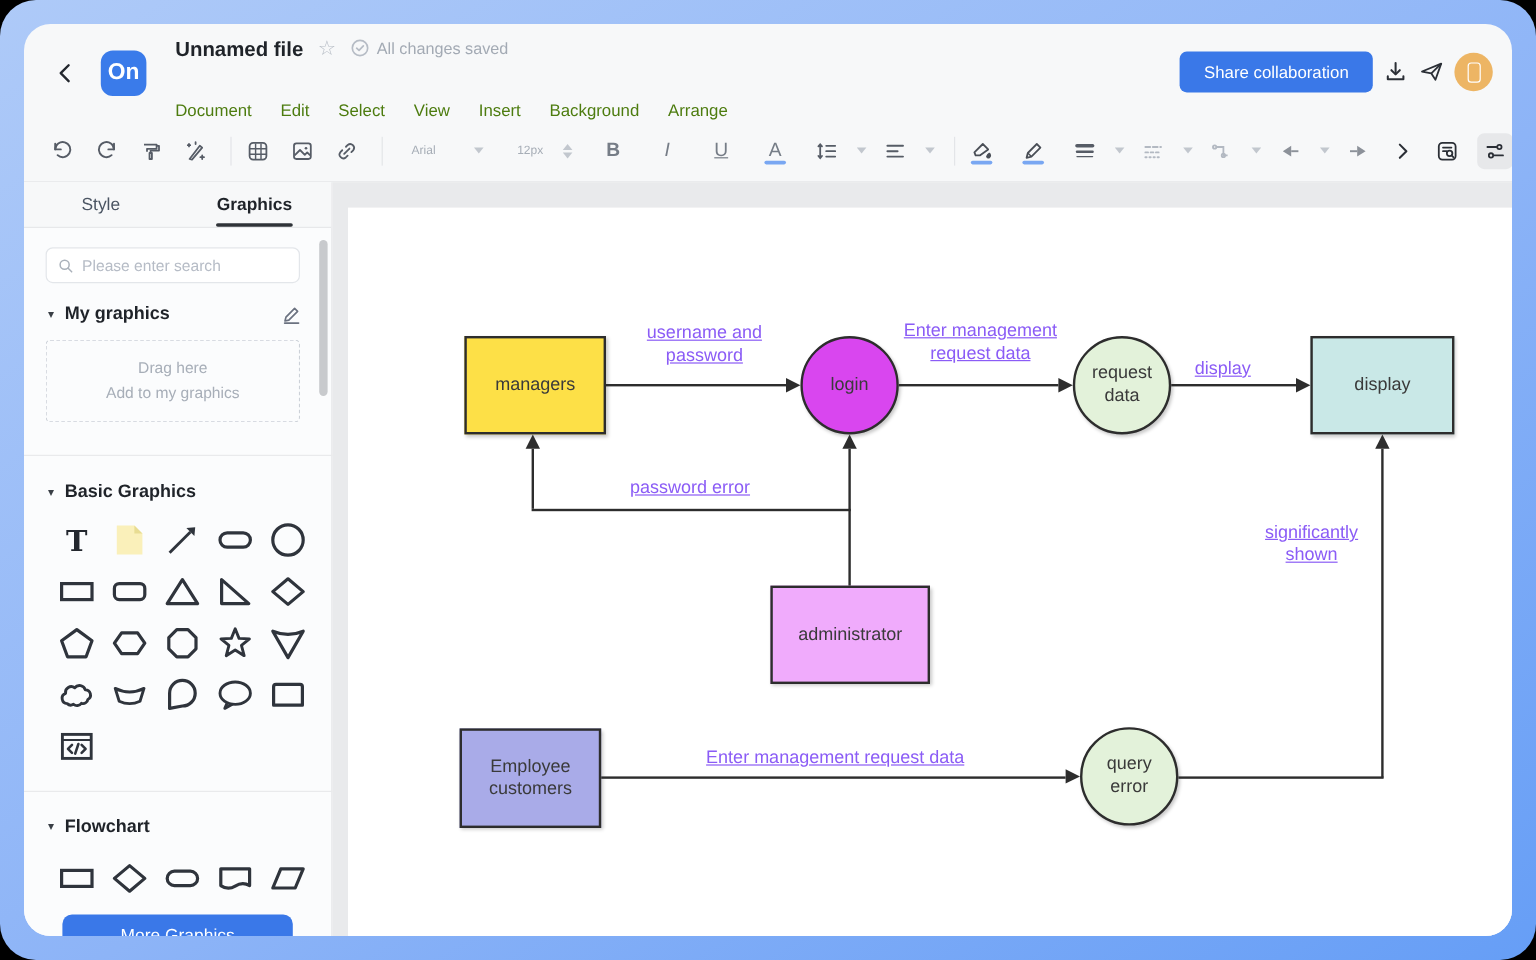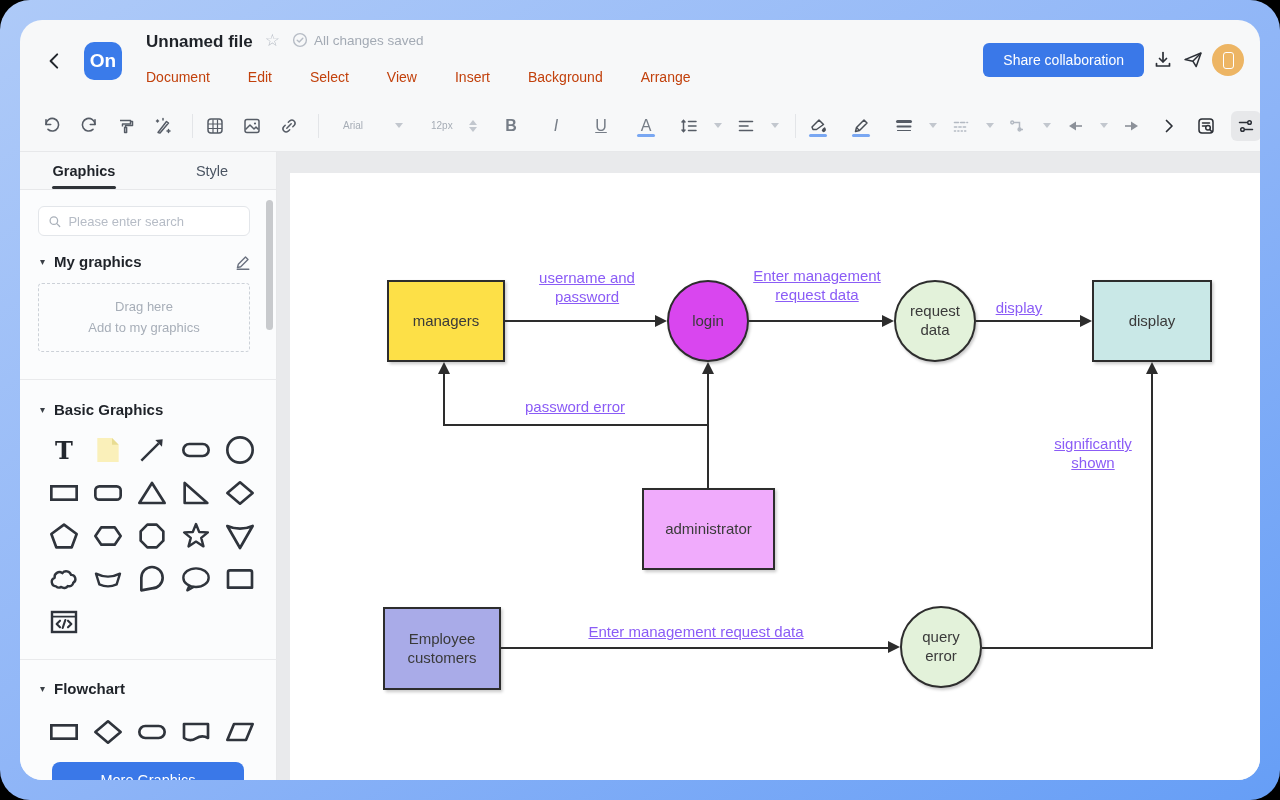--- a/index.html
+++ b/index.html
@@ -13,21 +13,21 @@
   .header { position:absolute; left:0; top:0; width:1240px; height:80px; display:flex; align-items:center; }
   .back { position:absolute; left:24px; top:30px; width:22px; height:22px; cursor:pointer; color:#23272e; }
   .logo { position:absolute; left:64px; top:22px; width:38px; height:38px; border-radius:10px;
           background:#3a7bea; color:#fff; font-weight:bold; font-size:19px; display:flex;
           align-items:center; justify-content:center; }
   .title-block { position:absolute; left:126px; top:12px; }
   .title-row { display:flex; align-items:flex-start; gap:12px; height:26px; }
   .file-name { font-size:17px; font-weight:700; color:#1f2329; }
   .star { color:#b6bcc5; font-size:17px; line-height:1; }
   .saved { display:flex; align-items:center; gap:6px; color:#a3aab4; font-size:13.5px; }
-  .menus { display:flex; gap:38px; margin-top:11px; font-size:14px; color:#c2410c; }
+  .menus { display:flex; gap:24px; margin-top:26px; font-size:14px; color:#4d7c0f; }
   .menus span { cursor:pointer; }
   .header-right { position:absolute; right:16px; top:0; height:80px; display:flex; align-items:center; gap:8px; }
   .share-btn { background:#3a78e8; color:#fff; border:none; font-size:14px; padding:9px 20px;
                border-radius:6px; cursor:pointer; font-family:inherit; }
   .hicon { width:22px; height:22px; color:#2b2f36; cursor:pointer; }
   .avatar { width:32px; height:32px; border-radius:50%; background:#edb564; display:flex;
             align-items:center; justify-content:center; }
   .avatar .ph { width:11px; height:17px; border:1.8px solid #fff; border-radius:3px; }
 
   
@@ -307,22 +307,22 @@
               <path d="M16.5 13.5 H9"></path>
               <circle cx="6.5" cy="13.5" r="1.8"></circle>
             </svg>
           </div>
 
     </div>
   </div>
 
   <div class="sidebar">
     <div class="tabs">
+      <div class="tab">Style</div>
       <div class="tab on">Graphics</div>
-      <div class="tab">Style</div>
     </div>
 
     <div class="search">
       <svg width="15" height="15" viewBox="0 0 16 16" fill="none" stroke="#aab1ba" stroke-width="1.5">
             <circle cx="7" cy="7" r="4.5"></circle>
             <path d="M10.5 10.5 L14 14" stroke-linecap="round"></path>
           </svg>
       <input type="text" placeholder="Please enter search" style="">
     </div>
 

